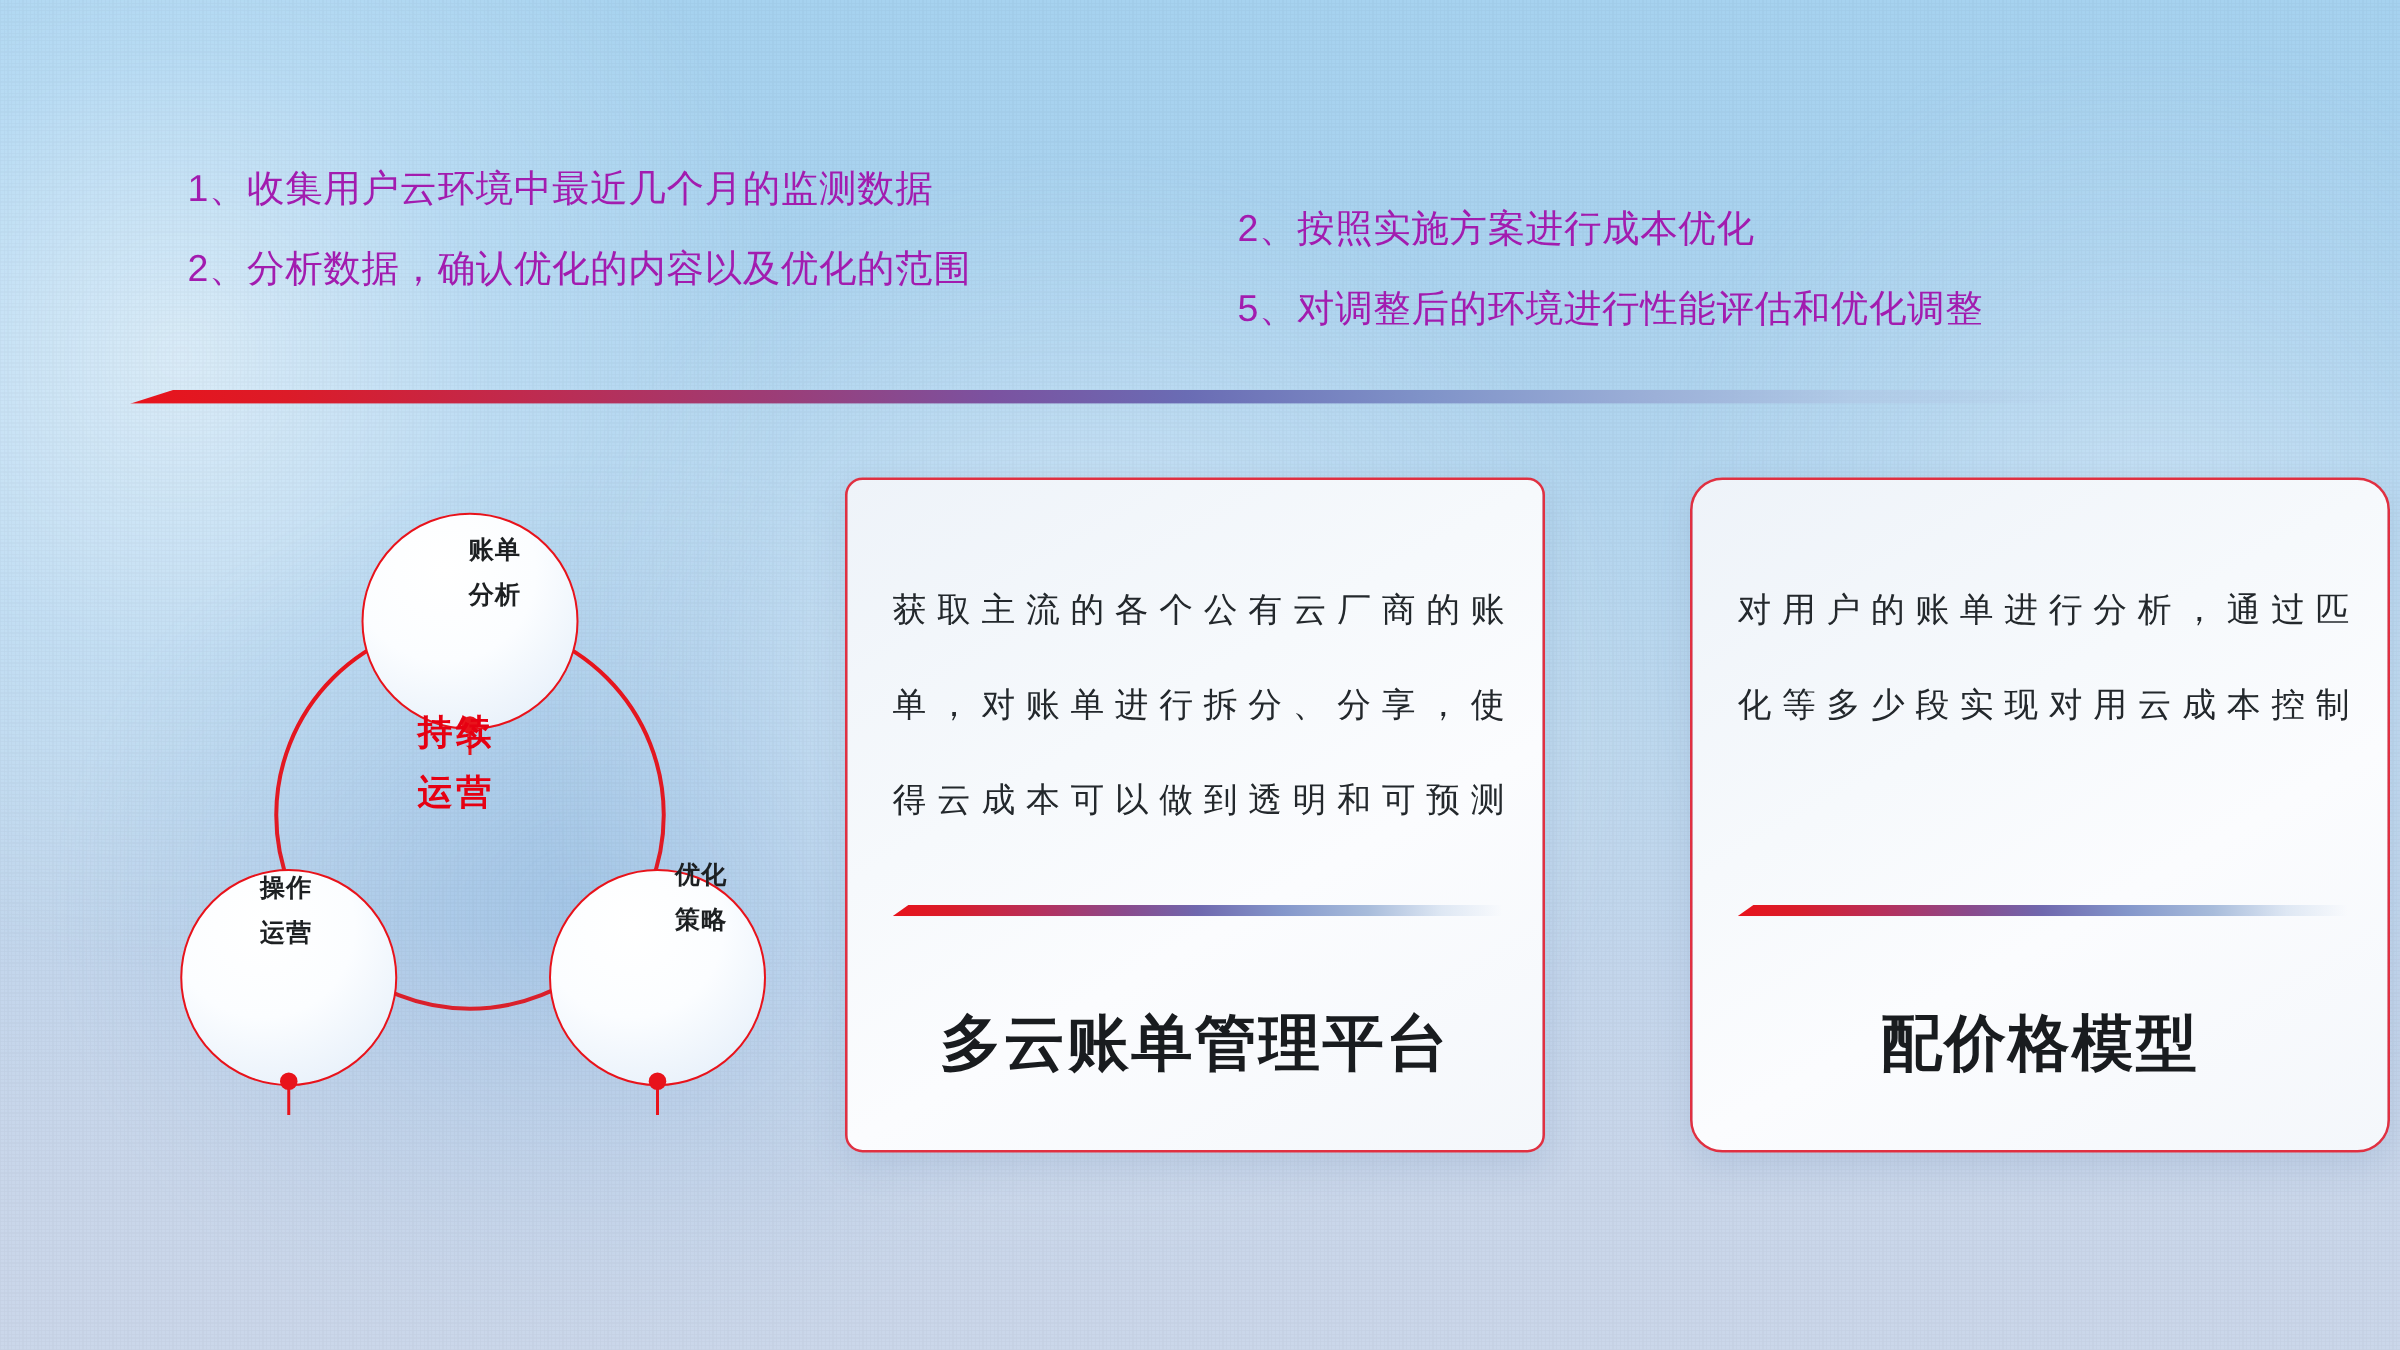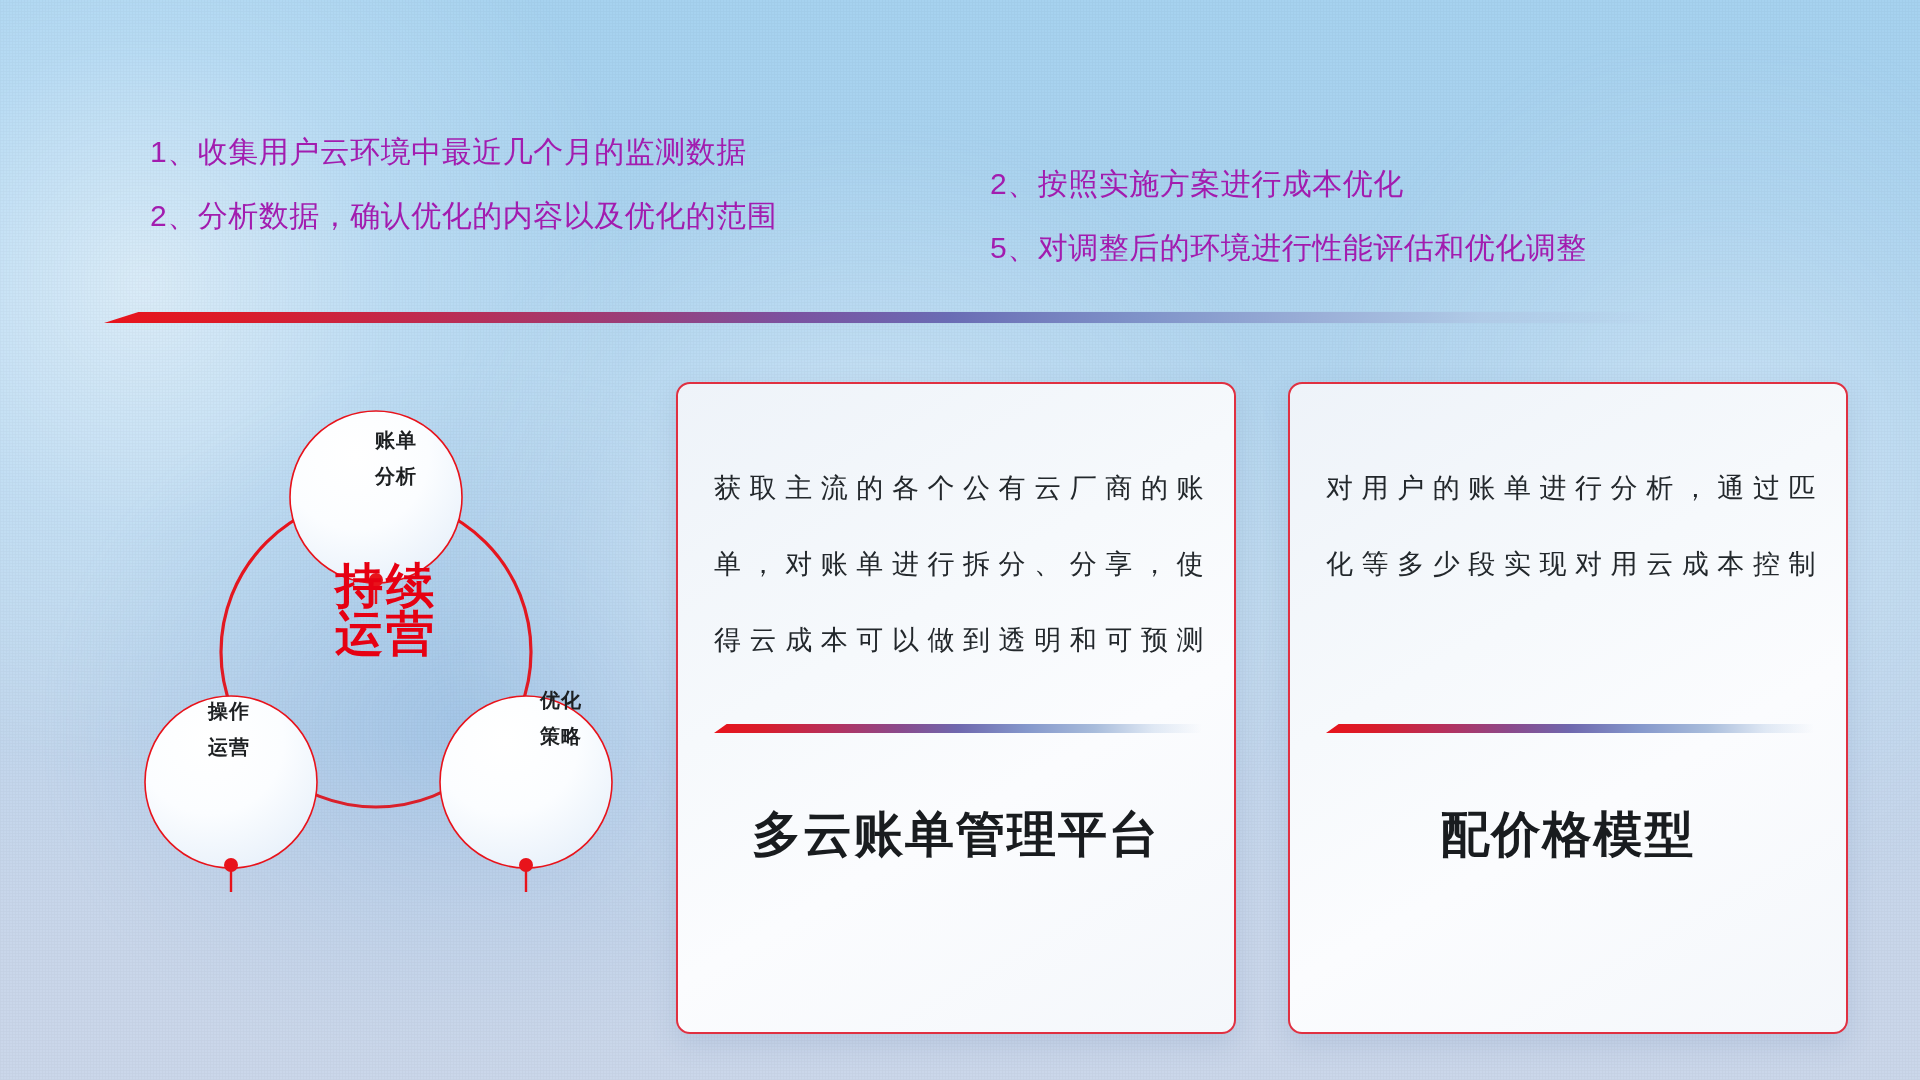--- a/index.html
+++ b/index.html
@@ -147,46 +147,46 @@
     font-size: 20px;
     line-height: 36px;
     letter-spacing: 1px;
     pointer-events: none;
   }
   #bubble-label-top   { left: 215px; top: 70px;  width: 170px; }
   #bubble-label-left  { left: 48px;  top: 341px; width: 170px; }
   #bubble-label-right { left: 380px; top: 330px; width: 170px; }
   #center-label {
     position: absolute;
-    left: 200px; top: 210px;
+    left: 179px; top: 210px;
     width: 180px;
     text-align: center;
     color: #e60012;
     font-weight: 700;
-    font-size: 48px;
+    font-size: 28px;
     line-height: 48px;
     letter-spacing: 3px;
     pointer-events: none;
   }
 
   
   .card {
     position: absolute;
     top: 382px;
     width: 560px;
-    height: 652px;
+    height: 540px;
     border-radius: 14px;
     border: 2px solid #e03041;
     background: linear-gradient(150deg, #eef3f9 0%, #f6f9fc 38%, #fbfcfe 62%, #f4f7fb 100%);
     box-shadow: 0 10px 26px rgba(90,125,170,0.17);
     overflow: hidden;
     box-sizing: border-box;
   }
   #card-1 { left: 676px; }
-  #card-2 { left: 1288px; }
+  #card-2 { left: 1352px; border-radius: 26px; }
   .card-body {
     position: absolute;
     left: 36px; right: 30px;
     top: 66px;
   }
   .card-text {
     font-size: 27px;
     line-height: 76px;
     color: #23282c;
     letter-spacing: 0.5px;

